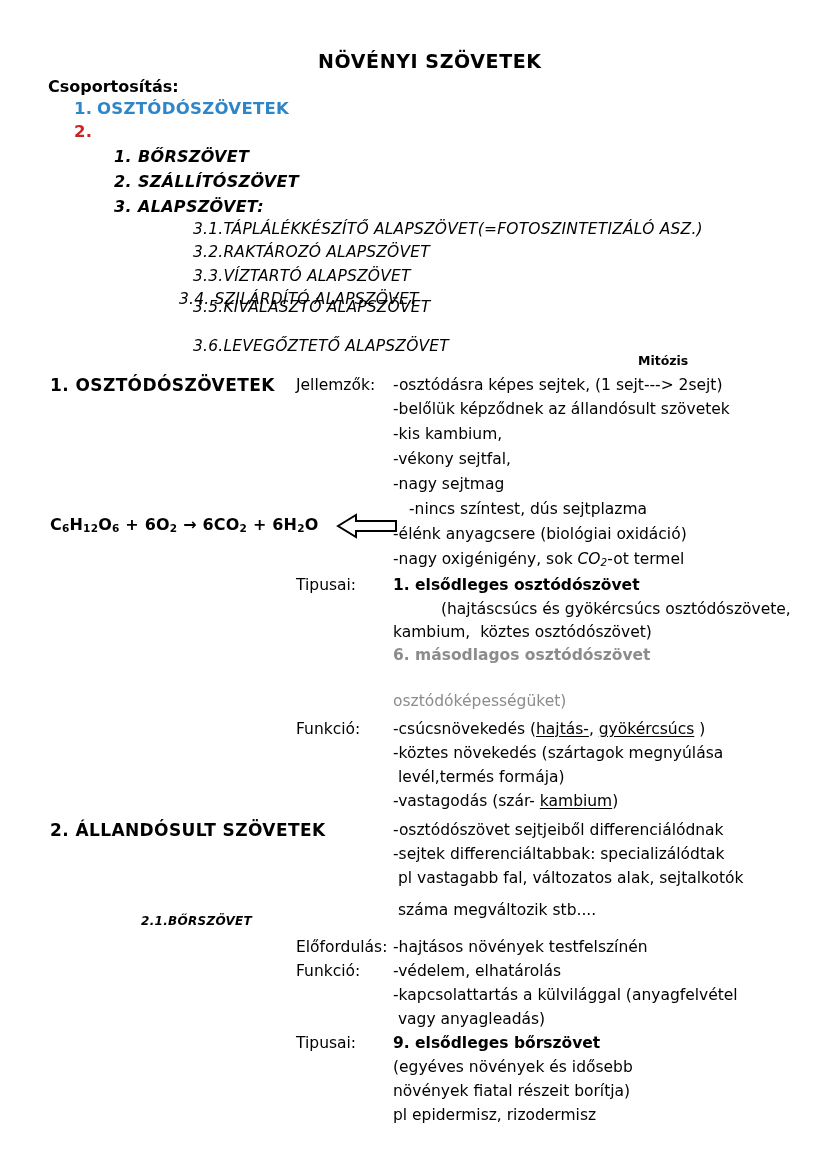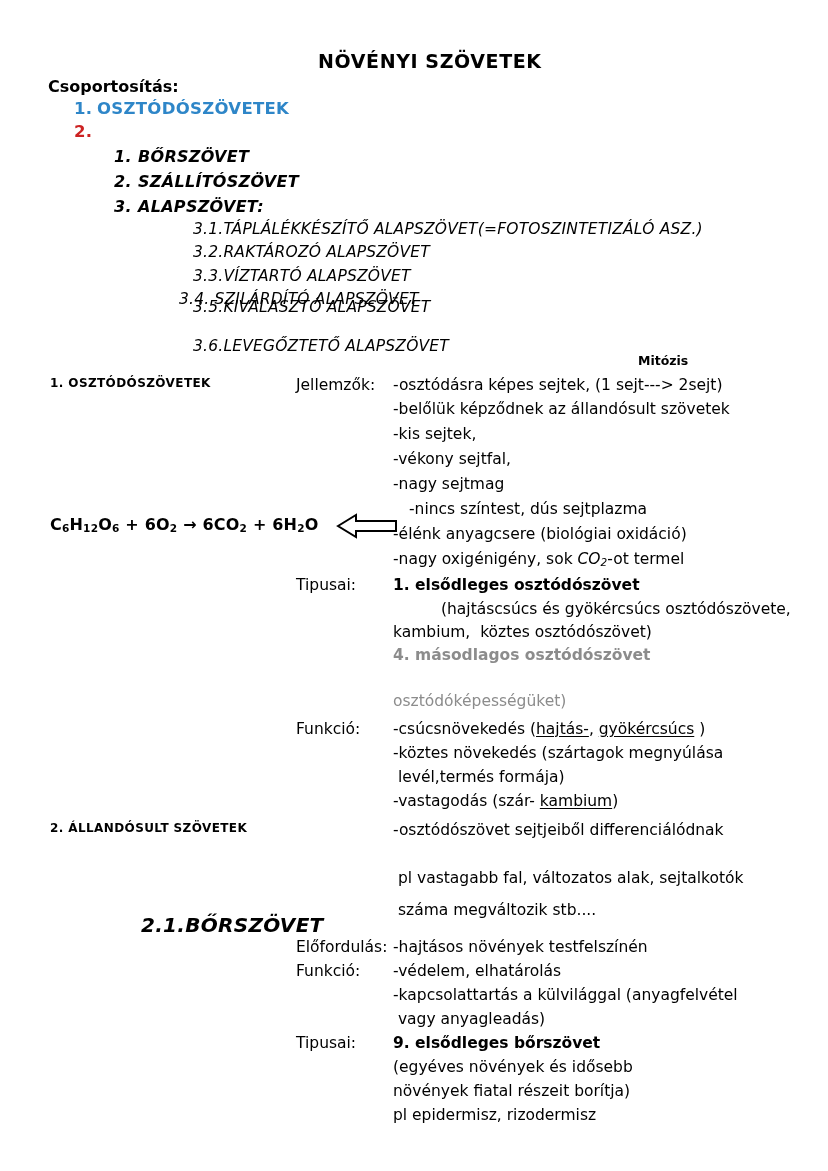--- a/index.html
+++ b/index.html
@@ -56,26 +56,26 @@
     font-weight: bold;
     font-style: italic;
     letter-spacing: 0.3px;
   }
   .lvl3 {
     font-size: 15.5px;
     font-style: italic;
     letter-spacing: 0.2px;
   }
   .section-head {
+    font-size: 17px;
+    font-weight: bold;
+    letter-spacing: 0.4px;
+  }
+  .sub-section-head {
     font-size: 12px;
-    font-weight: bold;
-    letter-spacing: 0.4px;
-  }
-  .sub-section-head {
-    font-size: 20px;
     font-weight: bold;
     font-style: italic;
     letter-spacing: 0.3px;
   }
 
   
   .label-col {
     font-size: 15.5px;
   }
   .body-line {
@@ -134,56 +134,57 @@
   <div class="t lvl3" style="left:193px; top:339px;">3.6.LEVEGŐZTETŐ ALAPSZÖVET</div>
 
   <div class="t mitozis" style="left:638px; top:355px;">Mitózis</div>
 
   <div class="t section-head" style="left:50px; top:377px;">1. OSZTÓDÓSZÖVETEK</div>
 
   <div class="t label-col" style="left:296px; top:378px;">Jellemzők:</div>
 
   <div class="t body-line" style="left:393px; top:378px;">-osztódásra képes sejtek, (1 sejt---&gt; 2sejt)</div>
   <div class="t body-line" style="left:393px; top:402px;">-belőlük képződnek az állandósult szövetek</div>
-  <div class="t body-line" style="left:393px; top:427px;">-kis sejtek,</div>
+  <div class="t body-line" style="left:393px; top:427px;">-kis kambium,</div>
   <div class="t body-line" style="left:393px; top:452px;">-vékony sejtfal,</div>
   <div class="t body-line" style="left:393px; top:477px;">-nagy sejtmag</div>
   <div class="t body-line" style="left:393px; top:502px;margin-left:16px;">-nincs színtest, dús sejtplazma</div>
   <div class="t body-line" style="left:393px; top:527px;">-élénk anyagcsere (biológiai oxidáció)</div>
 
   <div class="t body-line" style="left:393px; top:552px;"><span>-nagy oxigénigény, sok </span><span class="ital">CO<sub style="font-size:0.68em; vertical-align:-0.22em;">2</sub></span><span>-ot termel</span></div>
 
   <div class="t formula" style="left:50px; top:517px;">C<sub>6</sub>H<sub>12</sub>O<sub>6</sub> + 6O<sub>2</sub> → 6CO<sub>2</sub> + 6H<sub>2</sub>O</div>
 
   <div class="arrow-wrap" style="left:336px; top:512px;">
     <svg width="62" height="28" viewBox="0 0 62 28" xmlns="http://www.w3.org/2000/svg">
       <polygon points="2,14 20,3 20,9 60,9 60,19 20,19 20,25" fill="#ffffff" stroke="#000000" stroke-width="2" stroke-linejoin="miter"></polygon>
     </svg>
   </div>
 
   <div class="t label-col" style="left:296px; top:578px;">Tipusai:</div>
 
   <div class="t body-line b" style="left:393px; top:578px;">1. elsődleges osztódószövet</div>
   <div class="t body-line" style="left:393px; top:602px;margin-left:48px;">(hajtáscsúcs és gyökércsúcs osztódószövete,</div>
   <div class="t body-line" style="left:393px; top:625px;">kambium,  köztes osztódószövet)</div>
-  <div class="t body-line b gray" style="left:393px; top:648px;">4. másodlagos osztódószövet</div>
+  <div class="t body-line b gray" style="left:393px; top:648px;">6. másodlagos osztódószövet</div>
   <div class="t body-line gray" style="left:393px; top:694px;">osztódóképességüket)</div>
 
   <div class="t label-col" style="left:296px; top:722px;">Funkció:</div>
 
   <div class="t body-line" style="left:393px; top:722px;"><span>-csúcsnövekedés (</span><span class="u">hajtás-</span><span>, </span><span class="u">gyökércsúcs</span><span> )</span></div>
 
   <div class="t body-line" style="left:393px; top:746px;">-köztes növekedés (szártagok megnyúlása</div>
   <div class="t body-line" style="left:393px; top:770px;"> levél,termés formája)</div>
 
   <div class="t body-line" style="left:393px; top:794px;"><span>-vastagodás (szár- </span><span class="u">kambium</span><span>)</span></div>
 
   <div class="t section-head" style="left:50px; top:822px;">2. ÁLLANDÓSULT SZÖVETEK</div>
 
   <div class="t body-line" style="left:393px; top:823px;">-osztódószövet sejtjeiből differenciálódnak</div>
+  <div class="t body-line" style="left:393px; top:847px;">-sejtek differenciáltabbak: specializálódtak</div>
   <div class="t body-line" style="left:393px; top:871px;"> pl vastagabb fal, változatos alak, sejtalkotók</div>
   <div class="t body-line" style="left:393px; top:903px;"> száma megváltozik stb....</div>
 
   <div class="t sub-section-head" style="left:141px; top:915px;">2.1.BŐRSZÖVET</div>
 
   <div class="t label-col" style="left:296px; top:940px;">Előfordulás:</div>
   <div class="t body-line" style="left:393px; top:940px;">-hajtásos növények testfelszínén</div>
 
   <div class="t label-col" style="left:296px; top:964px;">Funkció:</div>
   <div class="t body-line" style="left:393px; top:964px;">-védelem, elhatárolás</div>

